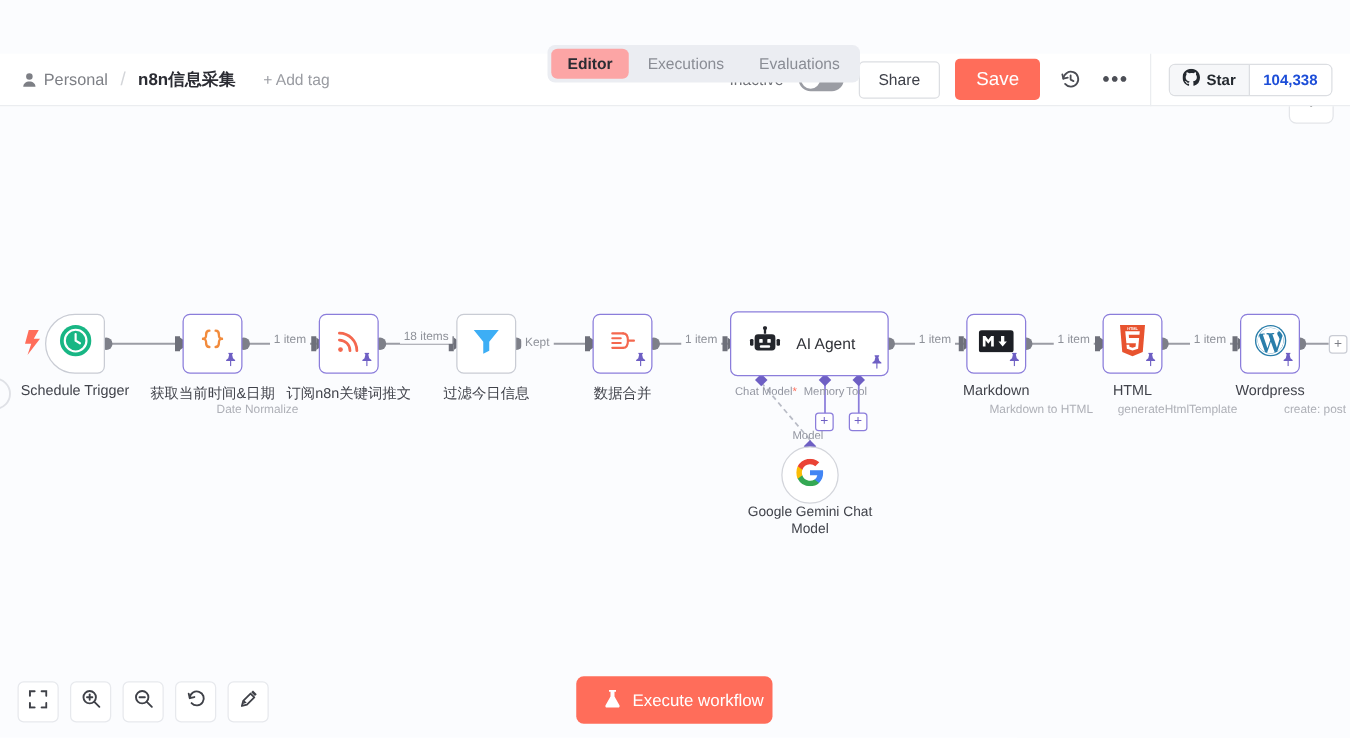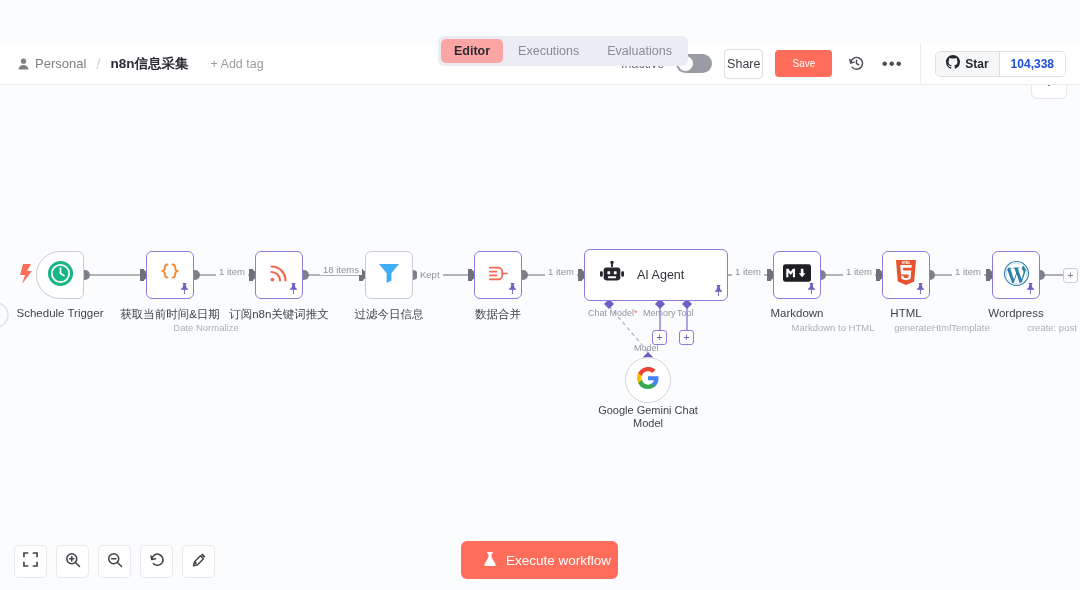--- a/index.html
+++ b/index.html
@@ -31,26 +31,26 @@
   .toggle {
     width: 36px; height: 19px; border-radius: 10px; background: #9a9ca3;
     position: relative; cursor: pointer; display:inline-block;
   }
   .toggle .knob {
     position: absolute; top: 2px; left: 2px; width: 15px; height: 15px;
     border-radius: 50%; background: #fff;
   }
   .btn-share {
     border: 1px solid #dcdee2; background: #fff; color: #3e4049;
-    font-size: 12.5px; border-radius: 4px; padding: 7px 2px; cursor: pointer;
+    font-size: 12.5px; border-radius: 4px; padding: 7px 15px; cursor: pointer;
     font-family: "Liberation Sans", sans-serif;
   }
   .btn-save {
     border: none; background: #ff6d5a; color: #fff;
-    font-size: 10px; border-radius: 4px; padding: 8px 17px; cursor: pointer;
+    font-size: 15px; border-radius: 4px; padding: 8px 17px; cursor: pointer;
     font-family: "Liberation Sans", sans-serif;
   }
   .icon-btn {
     width: 24px; height: 24px; display: flex; align-items: center; justify-content: center;
     cursor: pointer; color: #4a4c53;
   }
   .dots { font-size: 17px; letter-spacing: 1px; color: #4d4f56; line-height: 8px; }
   .gh-divider { width: 1px; height: 42px; background: #ebedf0; }
   .gh-wrap { display: flex; align-items: center; padding: 0 14px; }
   .gh-star {
@@ -97,21 +97,21 @@
   .node-box {
     width: 48px; height: 48px; background: #fff; border: 1px solid #8b7ddb;
     border-radius: 6px; display: flex; align-items: center; justify-content: center;
     position: relative; cursor: pointer;
   }
   .node-box.trigger {
     border-radius: 24px 6px 6px 24px; border-color: #c9ccd4;
   }
   .node-box.plain { border-color: #c9ccd4; }
   .node-box.agent {
-    width: 144px; height: 52px; justify-content: flex-start; padding-left: 14px; gap: 12px;
+    width: 127px; height: 52px; justify-content: flex-start; padding-left: 14px; gap: 12px;
   }
   .node-label {
     position: absolute; left: 50%; transform: translateX(-50%); top: 56px;
     font-size: 11.5px; color: #41434b; white-space: nowrap; text-align: center;
   }
   .node-sublabel {
     position: absolute; left: 50%; transform: translateX(-50%); top: 71px;
     font-size: 9.5px; color: #aeb0b7; white-space: nowrap; text-align: left; margin-left: 36px;
   }
   .pin {

